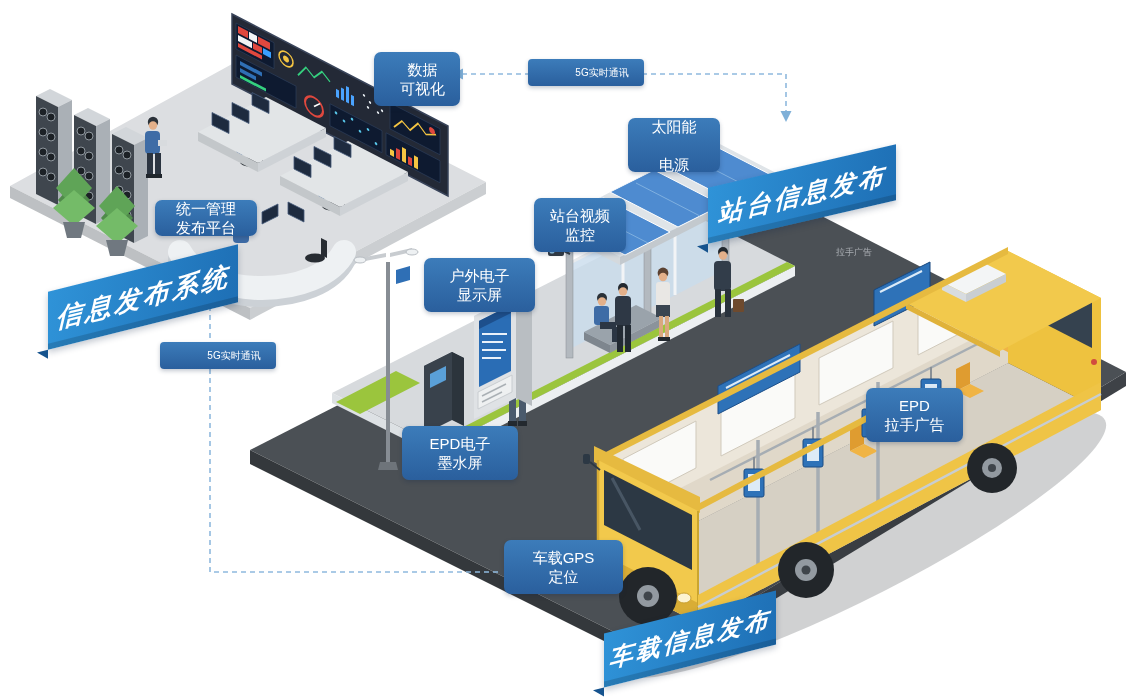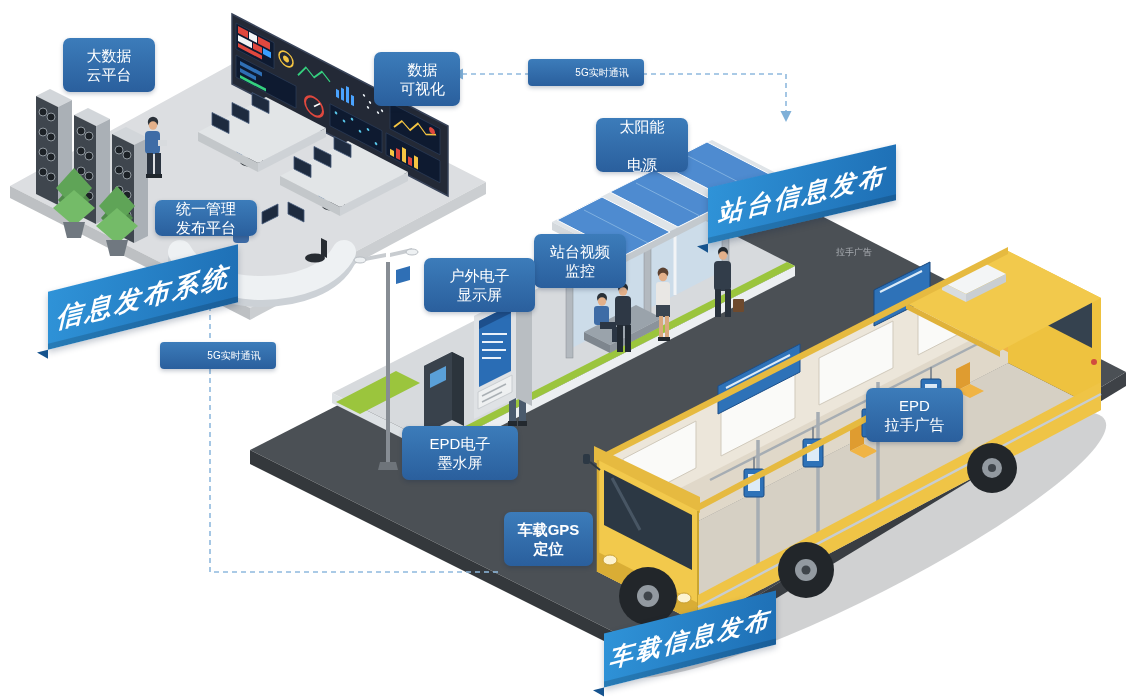--- a/index.html
+++ b/index.html
@@ -414,53 +414,49 @@
   </g>
 
   <g>
     <path d="M 462 74 L 786 74 L 786 112" fill="none" stroke="#8fb9de" stroke-width="1.6" stroke-dasharray="5 4"></path>
     <polygon points="452,74 463,68.5 463,79.5" fill="#7fb0d8"></polygon>
     <polygon points="786,122 780.5,111 791.5,111" fill="#7fb0d8"></polygon>
     <path d="M 210 252 L 210 572 L 500 572" fill="none" stroke="#8fb9de" stroke-width="1.6" stroke-dasharray="5 4"></path>
   </g>
 </svg>
 
-<div class="callout" style="left:63px;top:38px;width:92px;height:54px;">
-  <div>大数据</div>
-  <div>云平台</div>
-</div>
 <div class="callout" style="left:374px;top:52px;width:86px;height:54px;padding-left:11px;">
   <div>数据</div>
   <div>可视化</div>
 </div>
 <div class="callout" style="left:135px;top:200px;width:102px;height:36px;margin-left:20px;">
   <div>统一管理</div>
   <div>发布平台</div>
 </div>
-<div class="callout" style="left:596px;top:118px;width:92px;height:54px;gap:19px;">
+<div class="callout" style="left:628px;top:118px;width:92px;height:54px;gap:19px;">
   <div>太阳能</div>
   <div>电源</div>
 </div>
-<div class="callout" style="left:534px;top:198px;width:92px;height:54px;margin-top:36px;">
+<div class="callout" style="left:534px;top:198px;width:92px;height:54px;">
   <div>站台视频</div>
   <div>监控</div>
 </div>
 <div class="callout" style="left:424px;top:258px;width:111px;height:54px;">
   <div>户外电子</div>
   <div>显示屏</div>
 </div>
 <div class="callout" style="left:402px;top:426px;width:116px;height:54px;">
   <div>EPD电子</div>
   <div>墨水屏</div>
 </div>
 <div class="callout" style="left:866px;top:388px;width:97px;height:54px;">
   <div>EPD</div>
   <div>拉手广告</div>
 </div>
-<div class="callout" style="left:504px;top:512px;width:89px;height:54px;font-weight:bold;">
+<div class="callout" style="left:504px;top:540px;width:119px;height:54px;">
   <div>车载GPS</div>
   <div>定位</div>
 </div>
 
 <div class="pill" style="left:528px;top:59px;width:116px;height:27px;line-height:27px;">5G实时通讯</div>
 <div class="pill" style="left:160px;top:342px;width:116px;height:27px;line-height:27px;">5G实时通讯</div>
 
 <div class="ribbon" style="left:48px;top:268px;width:190px;height:58px;font-size:26px;transform:skewY(-14deg);">信息发布系统</div>
 <div class="ribbon" style="left:708px;top:166px;width:188px;height:56px;font-size:25px;transform:skewY(-13deg);">站台信息发布</div>
 <div class="ribbon" style="left:604px;top:612px;width:172px;height:54px;font-size:24px;transform:skewY(-14deg);">车载信息发布</div>

